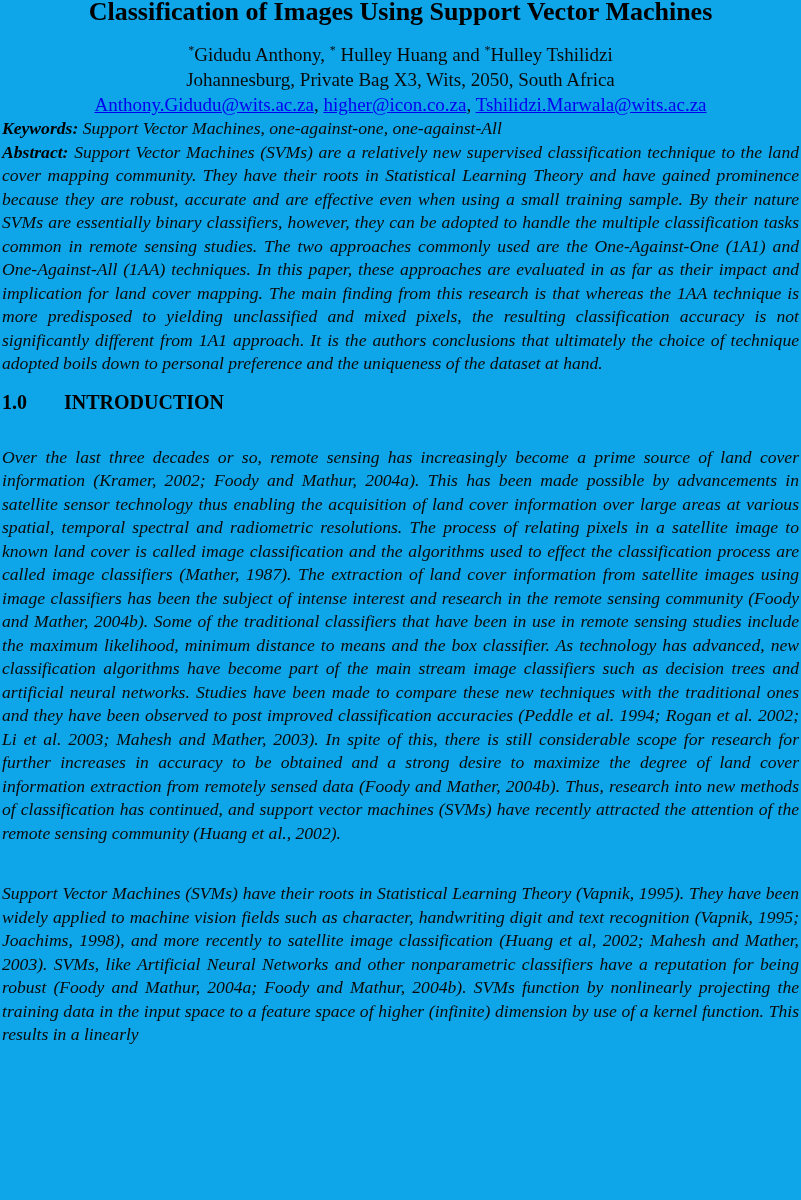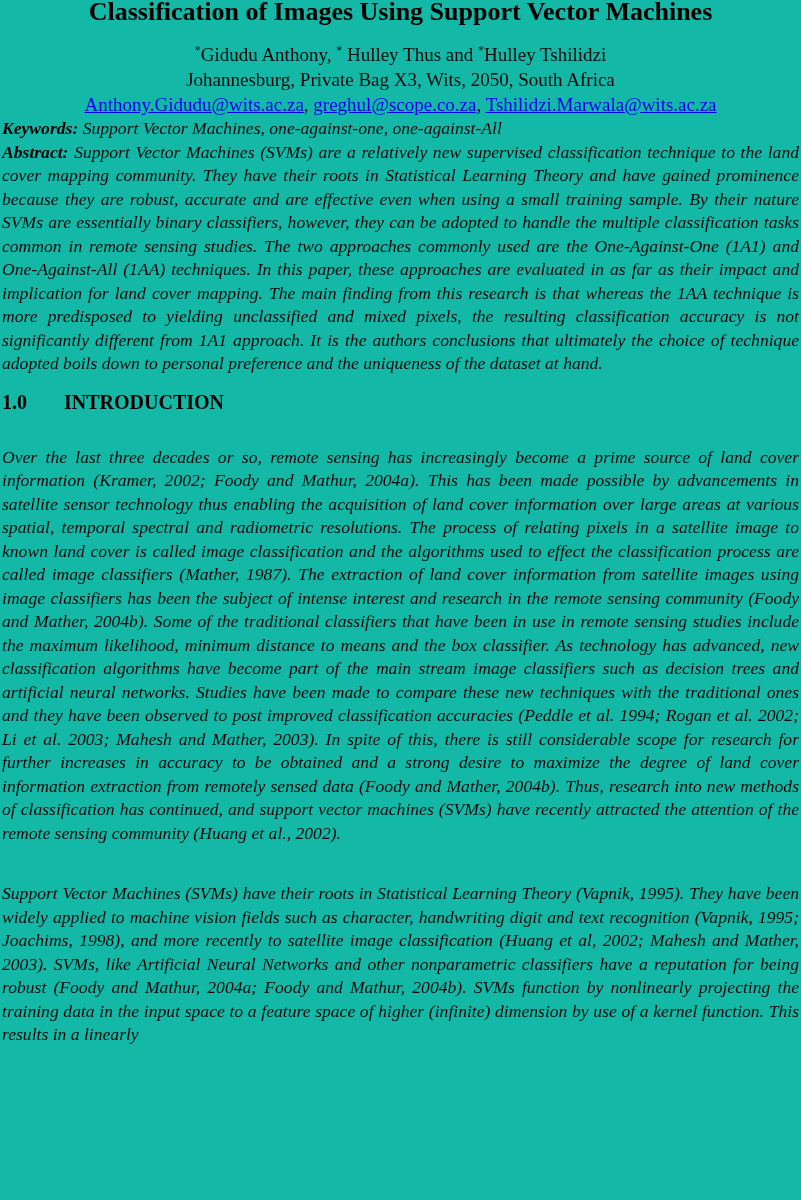--- a/index.html
+++ b/index.html
@@ -7,21 +7,21 @@
     padding: 0;
     background: #ffffff;
   }
   .page {
     position: relative;
     width: 801px;
     height: 1200px;
     overflow: hidden;
     box-sizing: border-box;
     padding: 0 2px;
-    background: #14b8a6;
+    background: #0ea5e9;
     color: #0a0a0a;
     font-family: "Liberation Serif", "DejaVu Serif", serif;
   }
   .paper-title {
     margin: -3px 0 0 0;
     font-size: 26px;
     line-height: 30px;
     font-weight: bold;
     text-align: center;
     color: #000000;
@@ -78,27 +78,27 @@
 </style>
 </head>
 <body>
 
 <div class="page">
 
   <h1 class="paper-title">Classification of Images Using Support Vector Machines</h1>
 
   <div class="byline-block">
     <div>
-      <sup>*</sup><span>Gidudu Anthony, </span><sup>*</sup><span> Hulley Thus and </span><sup>*</sup><span>Hulley Tshilidzi</span>
+      <sup>*</sup><span>Gidudu Anthony, </span><sup>*</sup><span> Hulley Huang and </span><sup>*</sup><span>Hulley Tshilidzi</span>
     </div>
     <div>
       <span>Johannesburg, Private Bag X3, Wits, 2050, South Africa</span>
     </div>
     <div>
-      <a class="email-link">Anthony.Gidudu@wits.ac.za</a><span class="email-sep">, </span><a class="email-link">greghul@scope.co.za</a><span class="email-sep">, </span><a class="email-link">Tshilidzi.Marwala@wits.ac.za</a>
+      <a class="email-link">Anthony.Gidudu@wits.ac.za</a><span class="email-sep">, </span><a class="email-link">higher@icon.co.za</a><span class="email-sep">, </span><a class="email-link">Tshilidzi.Marwala@wits.ac.za</a>
     </div>
   </div>
 
   <p class="para keywords-line">
     <b class="inline-label">Keywords:</b>
     <span>Support Vector Machines, one-against-one, one-against-All</span>
   </p>
 
   <p class="para abstract-para">
     <b class="inline-label">Abstract:</b>

